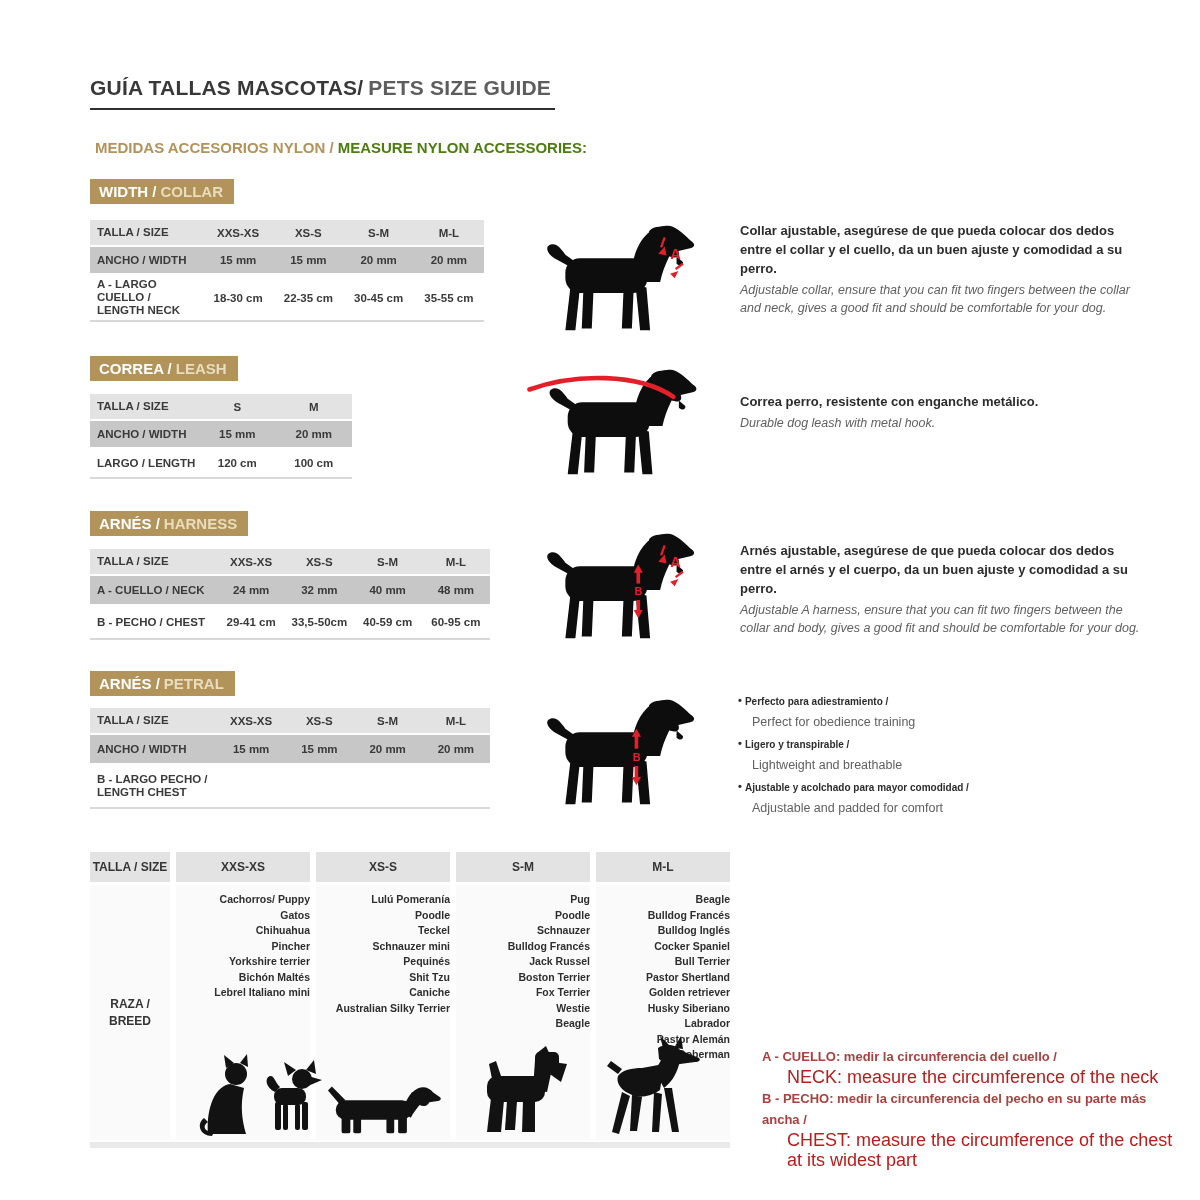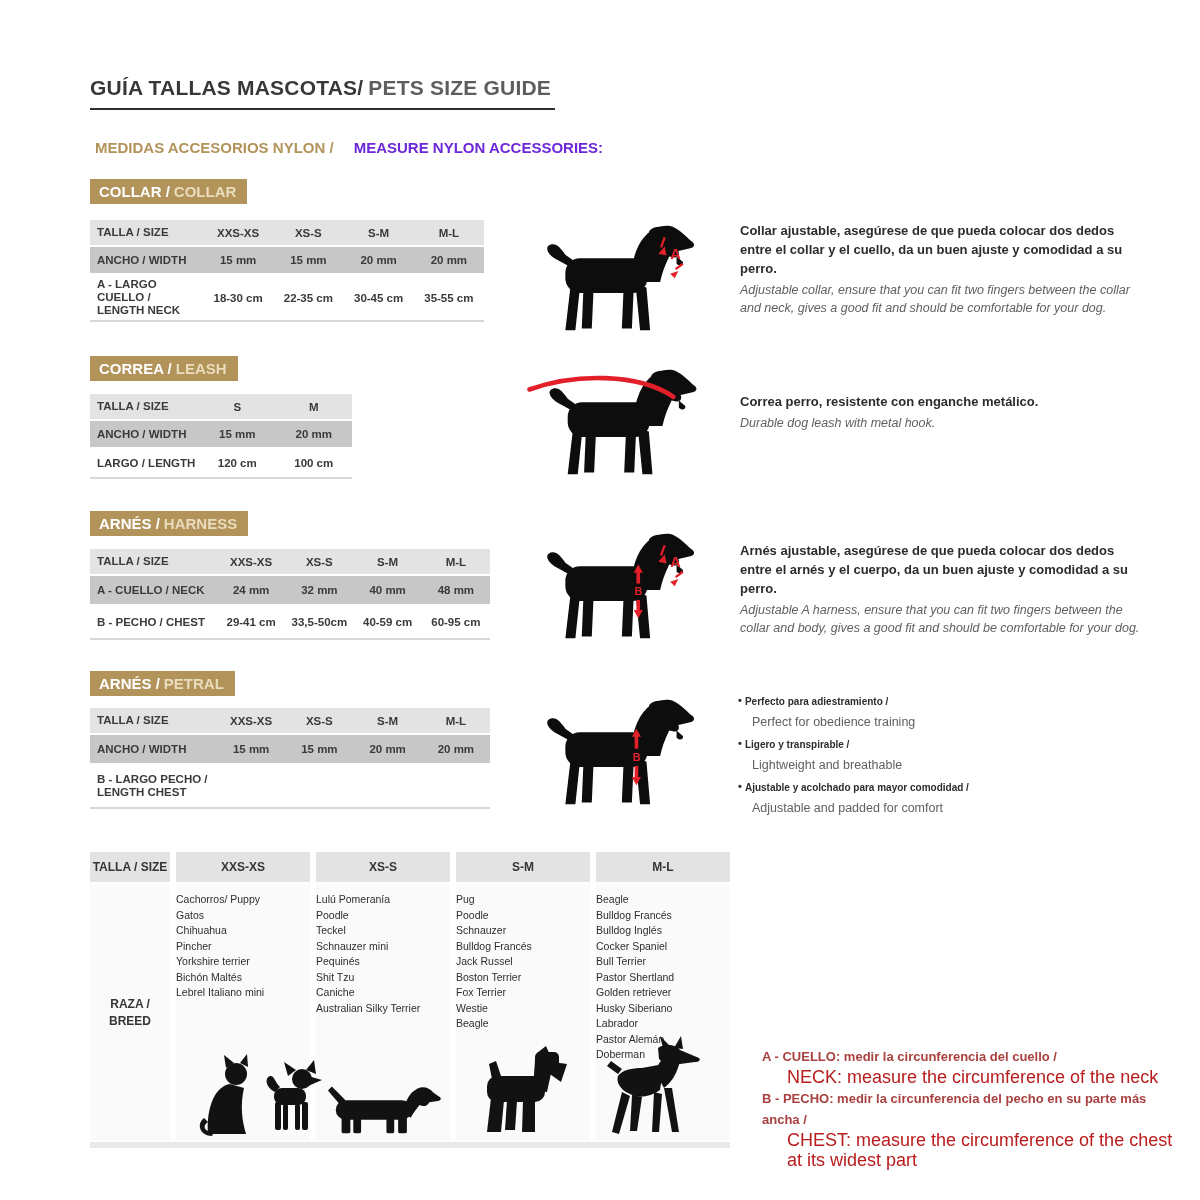--- a/index.html
+++ b/index.html
@@ -5,21 +5,21 @@
   html,body { margin:0; padding:0; background:#fff; }
   .page { position:relative; width:1200px; height:1200px; background:#ffffff;
           font-family:"Liberation Sans", sans-serif; color:#333; overflow:hidden; }
   .abs { position:absolute; }
 
   
   .title { font-size:21px; font-weight:bold; letter-spacing:0.2px; color:#383838;
            display:inline-block; border-bottom:2px solid #2f2f2f; padding-bottom:8px; padding-right:4px; }
   .title .lt { color:#5d5d5d; margin-left:5px; }
   .subtitle { font-size:15px; font-weight:bold; color:#b2935a; }
-  .subtitle .lt { color:#6d28d9; margin-left:20px; }
+  .subtitle .lt { color:#4d7c0f; margin-left:4px; }
 
   
   .badge { background:#b2935a; color:#fff; font-size:15px; font-weight:bold;
            padding:4px 11px 4px 9px; display:inline-block; }
   .badge .badge-lt { color:#e9ddbd; margin-left:4px; font-weight:bold; }
 
   
   .tbl { font-weight:bold; color:#3a3a3a; }
   .tr { display:flex; align-items:stretch; margin-bottom:2px; }
   .tr.head  { background:#e3e3e3; }
@@ -45,21 +45,21 @@
   .b-label-cell, .b-size-cell { background:#e3e3e3; height:30px; display:flex;
         align-items:center; justify-content:center; font-weight:bold; font-size:12px; color:#353535; }
   .b-label-cell { width:80px; }
   .b-size-cells { display:flex; flex:1; gap:6px; }
   .b-size-cell { flex:1; }
   .b-body { display:flex; gap:6px; margin-top:3px; }
   .b-label-col { width:80px; min-height:255px; background:#fafafa; display:flex; flex-direction:column;
         align-items:center; justify-content:center; gap:3px; font-weight:bold; font-size:12px; color:#353535; }
   .b-col { flex:1; background:#fafafa; min-height:255px; }
   .b-list { padding-top:7px; }
-  .b-item { text-align:left; font-size:10.5px; font-weight:normal; line-height:15.5px; color:#2e2e2e; }
+  .b-item { text-align:right; font-size:10.5px; font-weight:bold; line-height:15.5px; color:#2e2e2e; }
   .b-foot { height:6px; background:#e9e9e9; margin-top:2px; }
 
   
   .fn .es { margin:0; font-size:13px; font-weight:bold; color:#a8413f; line-height:21px; }
   .fn .en { margin:0 0 1px 25px; font-size:18px; color:#b91c1c; line-height:20px; }
 
   
   text.marker { font-family:"Liberation Sans", sans-serif; font-size:16px; font-weight:bold; fill:#e3202a; }
   text.marker-sm { font-family:"Liberation Sans", sans-serif; font-size:12px; font-weight:bold; fill:#e3202a; }
 </style>
@@ -87,21 +87,21 @@
   <div class="abs" style="left:90px; top:76px">
     <div class="title">
       <span>GUÍA TALLAS MASCOTAS/</span><span class="lt">PETS SIZE GUIDE</span>
     </div>
   </div>
   <div class="abs subtitle" style="left:95px; top:139px">
     <span>MEDIDAS ACCESORIOS NYLON /</span><span class="lt">MEASURE NYLON ACCESSORIES:</span>
   </div>
 
   <div class="abs badge" style="left:90px; top:179px">
-    <span>COLLAR /</span><span class="badge-lt">COLLAR</span>
+    <span>WIDTH /</span><span class="badge-lt">COLLAR</span>
   </div>
 
   <div class="abs tbl" style="left:90px; top:220px; width:394px">
     <div class="tr head" style="min-height:25px">
       <div class="tc label" style="width:104px">TALLA / SIZE</div>
       <div class="cells">
           <div class="tc grow">XXS-XS</div>
           <div class="tc grow">XS-S</div>
           <div class="tc grow">S-M</div>
           <div class="tc grow">M-L</div>

